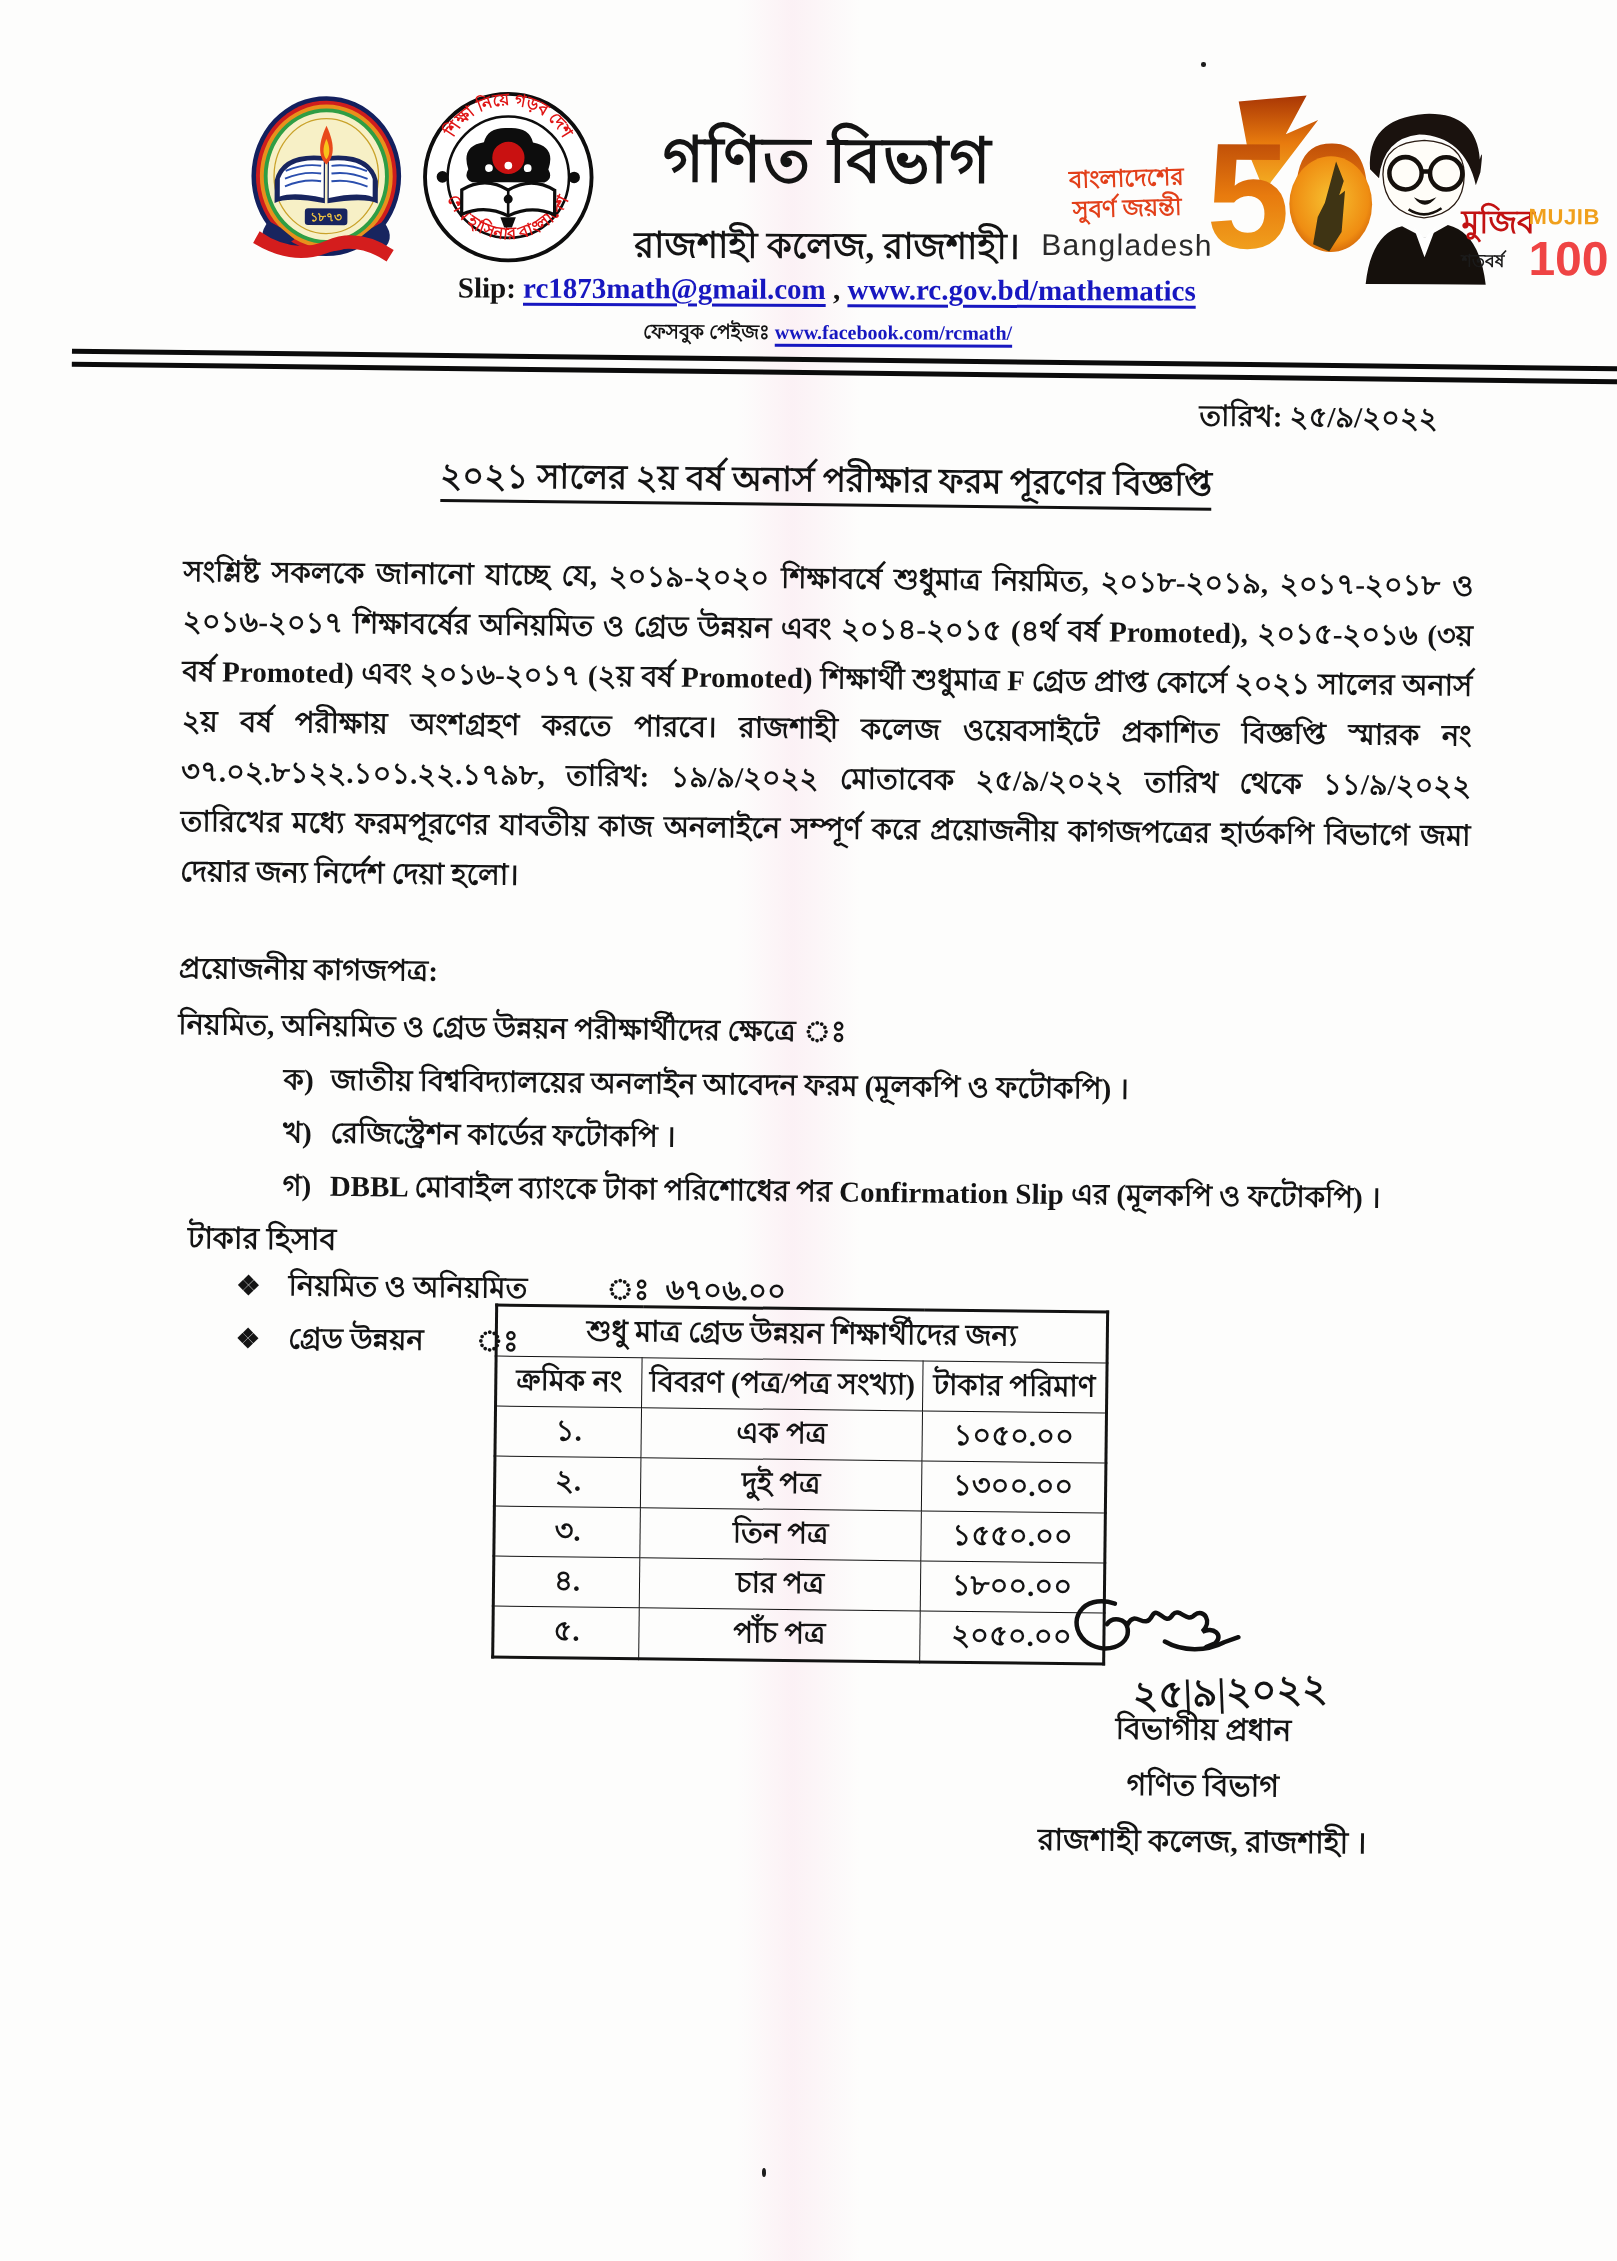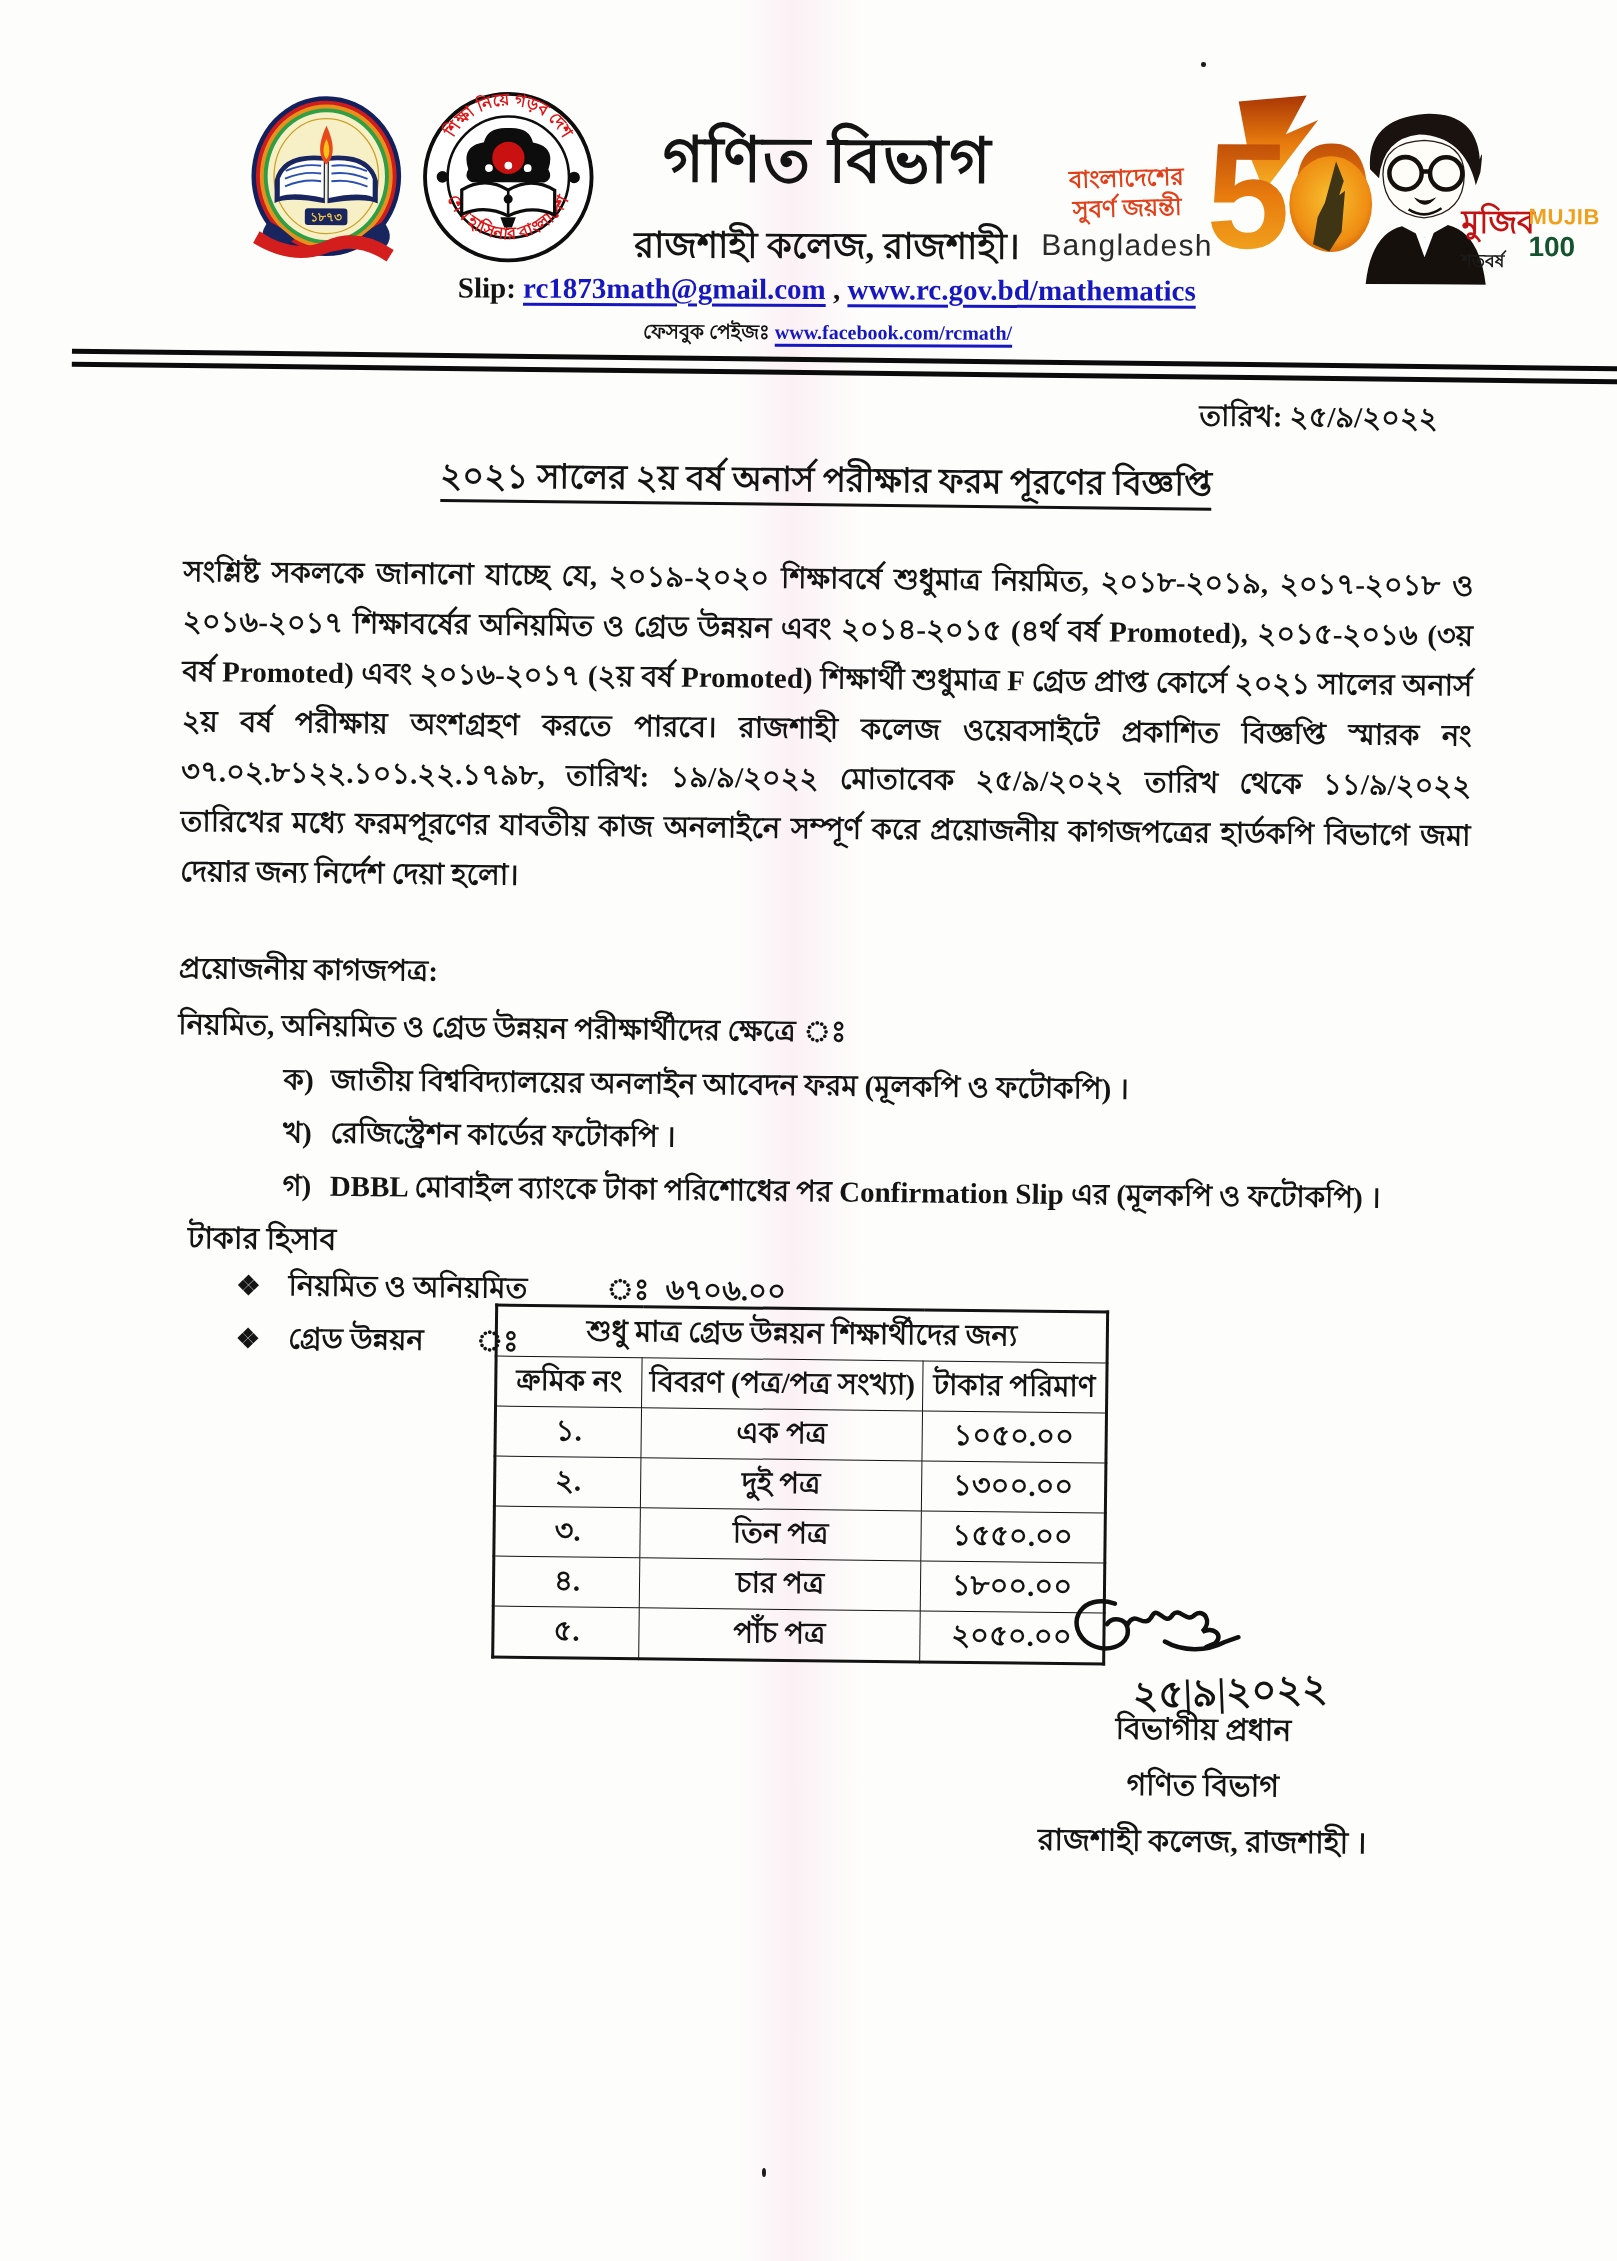--- a/index.html
+++ b/index.html
@@ -44,21 +44,21 @@
   .tt-row{height:44px;}
   .th-row{height:41px;}
   .td-row{height:43px;}
   
   .b50{left:1040px;top:89px;width:537px;height:201px;}
   .b50 .bn-red{position:absolute;left:2.6px;top:70px;width:168px;text-align:center;color:#e2401a;font-weight:bold;font-size:24px;line-height:30px;transform:rotate(-2deg);}
   .b50 .bdesh{position:absolute;left:0px;top:135px;width:175px;text-align:center;color:#2a2a2a;font-size:30px;letter-spacing:1.3px;font-family:"Liberation Sans",sans-serif;}
   .b50 .mujib-bn{position:absolute;left:422px;top:102px;width:78px;text-align:left;color:#c21212;font-weight:bold;font-size:32px;}
   .b50 .shoto{position:absolute;left:422px;top:153px;width:78px;text-align:left;color:#1b1b1b;font-weight:bold;font-size:17.5px;}
   .b50 .mujib-en{position:absolute;left:489px;top:109px;color:#f0a01c;font-weight:bold;font-size:22px;font-family:"Liberation Sans",sans-serif;letter-spacing:0.6px;}
-  .b50 .hundred{position:absolute;left:489px;top:136px;color:#14532d;font-weight:bold;font-size:28px;font-family:"Liberation Sans",sans-serif;}
+  .b50 .hundred{position:absolute;left:489px;top:136px;color:#ef4444;font-weight:bold;font-size:48px;font-family:"Liberation Sans",sans-serif;}
   
   .sig-date{left:1148px;top:1648px;font-size:39px;font-weight:bold;transform:rotate(-3deg);font-family:cursive;}
   .sig-block{left:999px;top:1689px;width:440px;text-align:center;font-size:30px;font-weight:600;line-height:56px;}
 </style>
 </head>
 <body>
 
 <div class="page">
 
   <div class="abs streak"></div>

